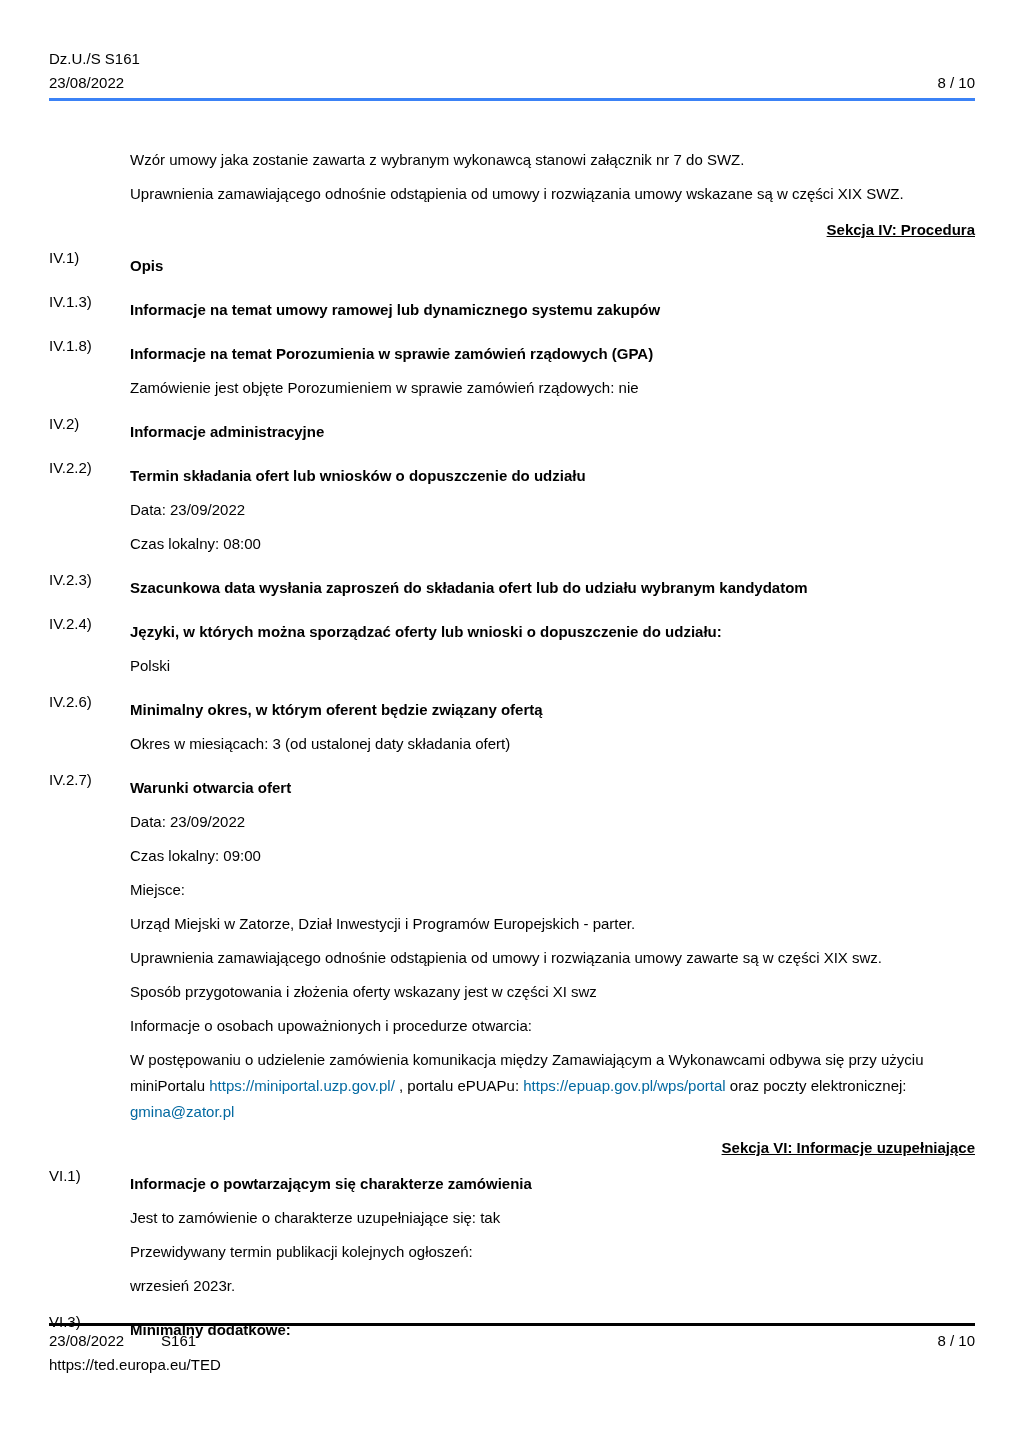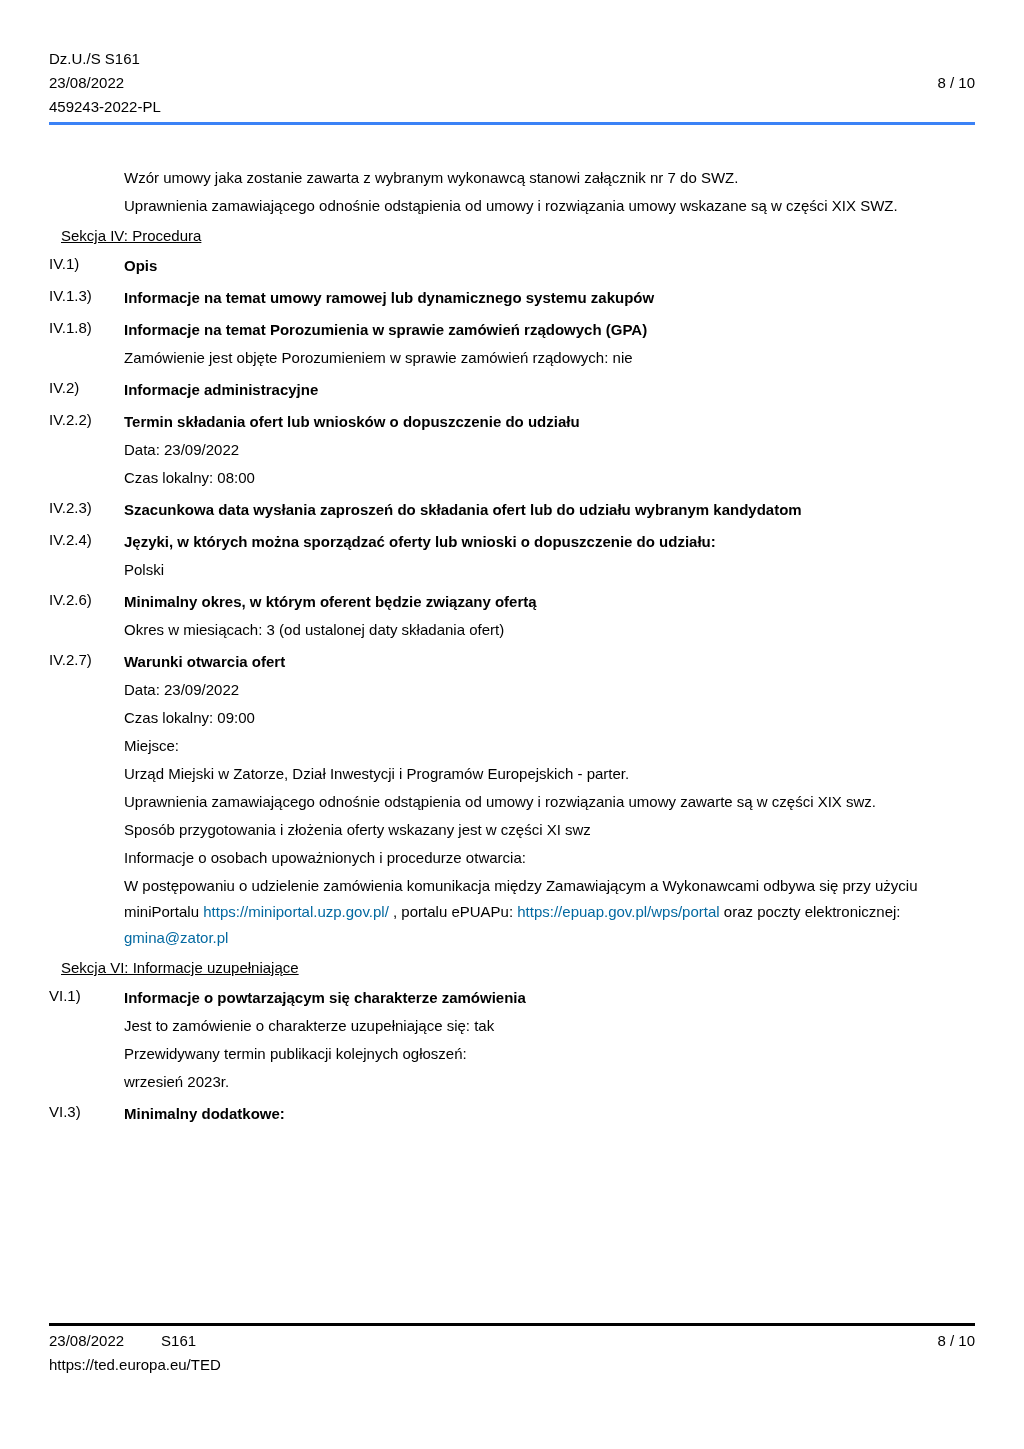--- a/index.html
+++ b/index.html
@@ -20,28 +20,29 @@
     line-height: 24px;
     border-bottom: 3px solid #3b82f6;
     padding-bottom: 3px;
   }
   .hdr-row { display: flex; justify-content: space-between; }
   
   .content { margin-top: 38px; }
   .row { display: flex; margin-bottom: 2px; }
   .label { flex: 0 0 73px; line-height: 26px; }
   .body { flex: 1 1 auto; min-width: 0; }
-  .body p { margin: 2px; line-height: 26px; }
+  .body p { margin: 8px; line-height: 26px; }
   .title { font-weight: bold; }
   .section-heading {
     font-size: 15px;
-    font-weight: normal;
+    font-weight: bold;
     text-decoration: underline;
     line-height: 26px;
     margin: 0 0 2px 12px;
+    text-align: right;
   }
   a.lnk, .lnk {
     color: #0369a1;
     text-decoration: none;
     cursor: pointer;
   }
   
   .ftr {
     position: absolute;
     left: 49px;
@@ -59,21 +60,20 @@
 <body>
 
 <div class="page">
 
   <header class="hdr">
     <div>Dz.U./S S161</div>
     <div class="hdr-row">
       <span>23/08/2022</span>
       <span>8 / 10</span>
     </div>
-    <div>459243-2022-PL</div>
   </header>
 
   <main class="content">
 
     <div class="row">
       <div class="label"></div>
       <div class="body">
         <p>Wzór umowy jaka zostanie zawarta z wybranym wykonawcą stanowi załącznik nr 7 do SWZ.</p>
         <p>Uprawnienia zamawiającego odnośnie odstąpienia od umowy i rozwiązania umowy wskazane są w części XIX SWZ.</p>
       </div>

